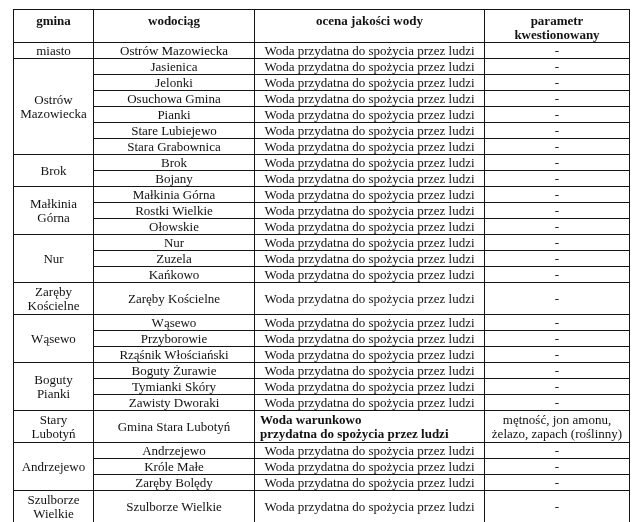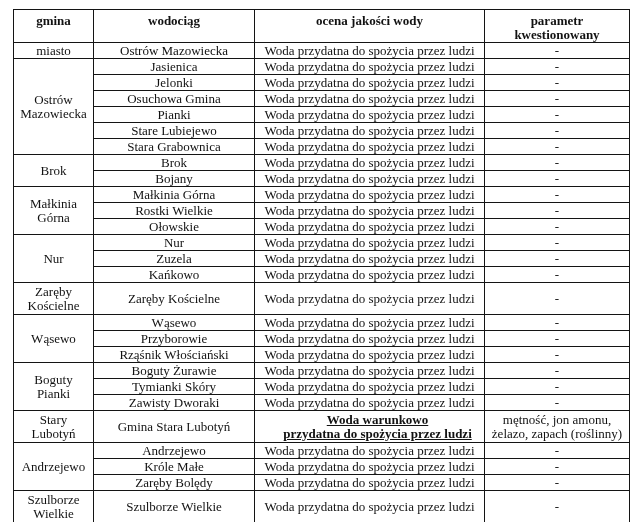--- a/index.html
+++ b/index.html
@@ -46,24 +46,23 @@
     text-align: center;
     vertical-align: middle;
   }
   tr.single { height: 16px; }
   tr.tall   { height: 32px; }
   td.ocena {
     text-align: left;
     padding-left: 4px;
   }
   td.ocena.special {
-    text-align: center;
-    padding-left: 16px;
+    text-align: left;
+    padding-left: 5px;
     font-weight: bold;
-    text-decoration: underline;
   }
 </style>
 </head>
 <body>
 
 <div class="page">
   <table class="water-table">
     <colgroup>
       <col style="width:80px">
       <col style="width:161px">

